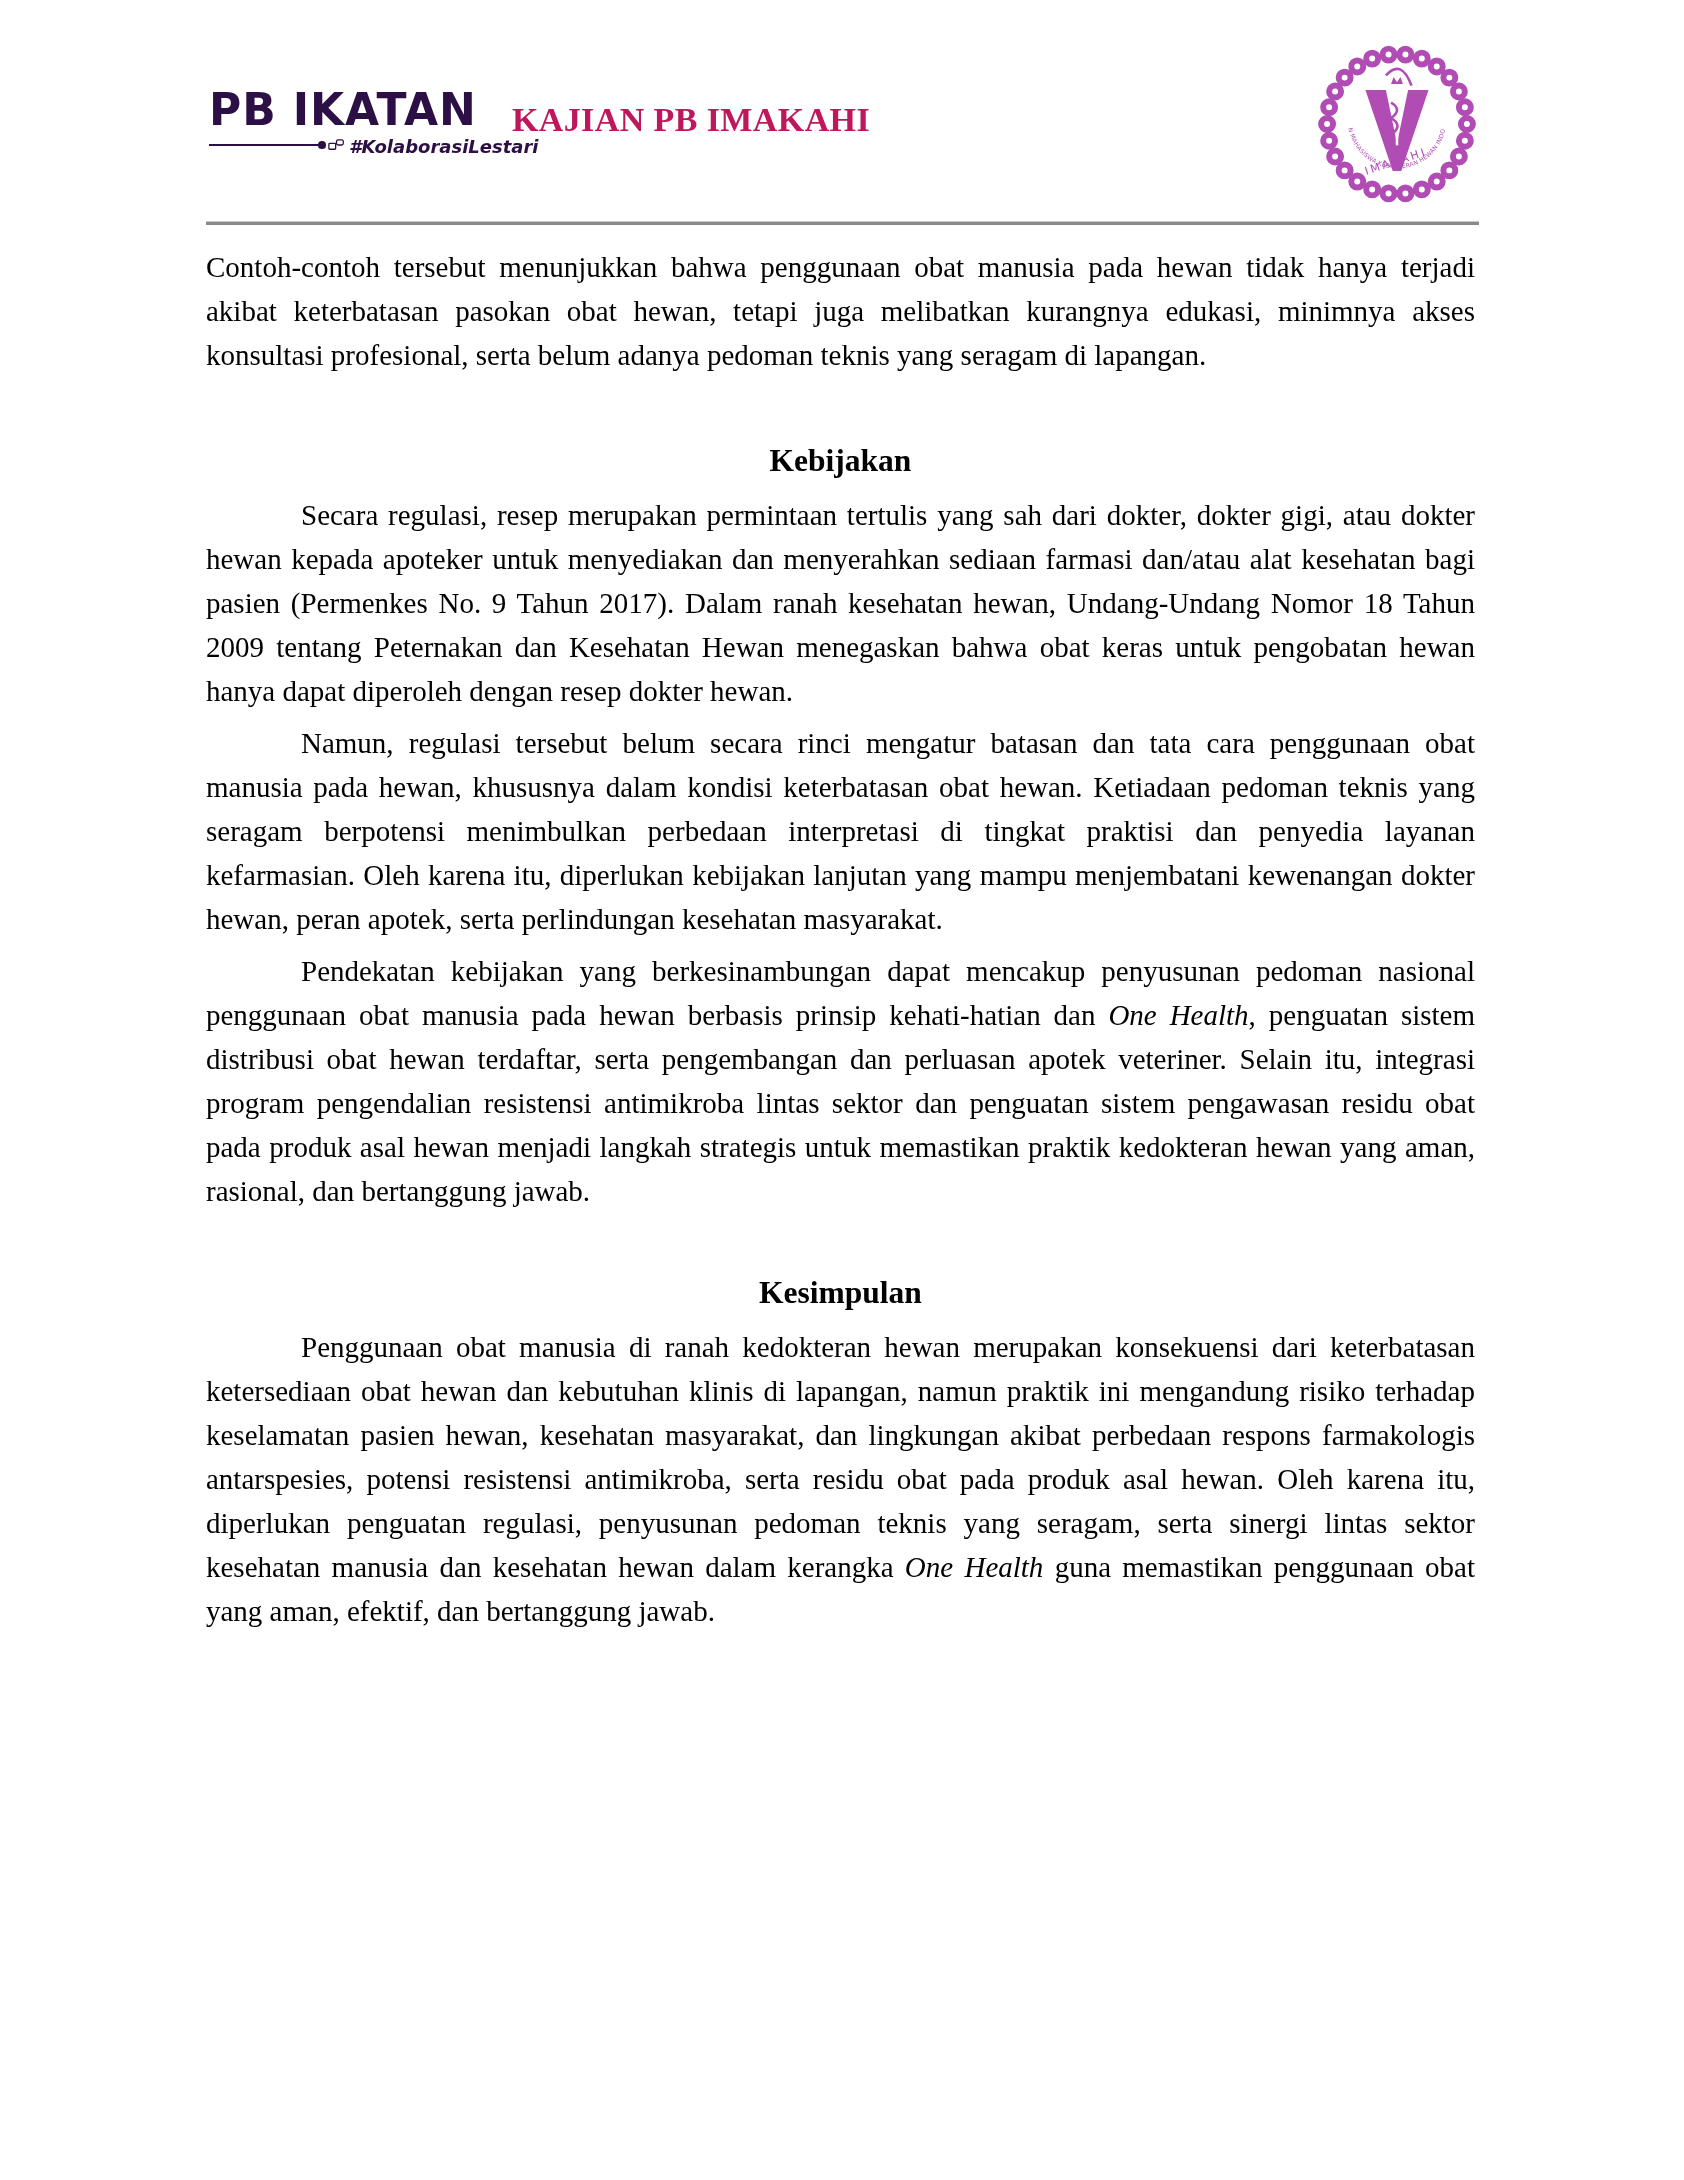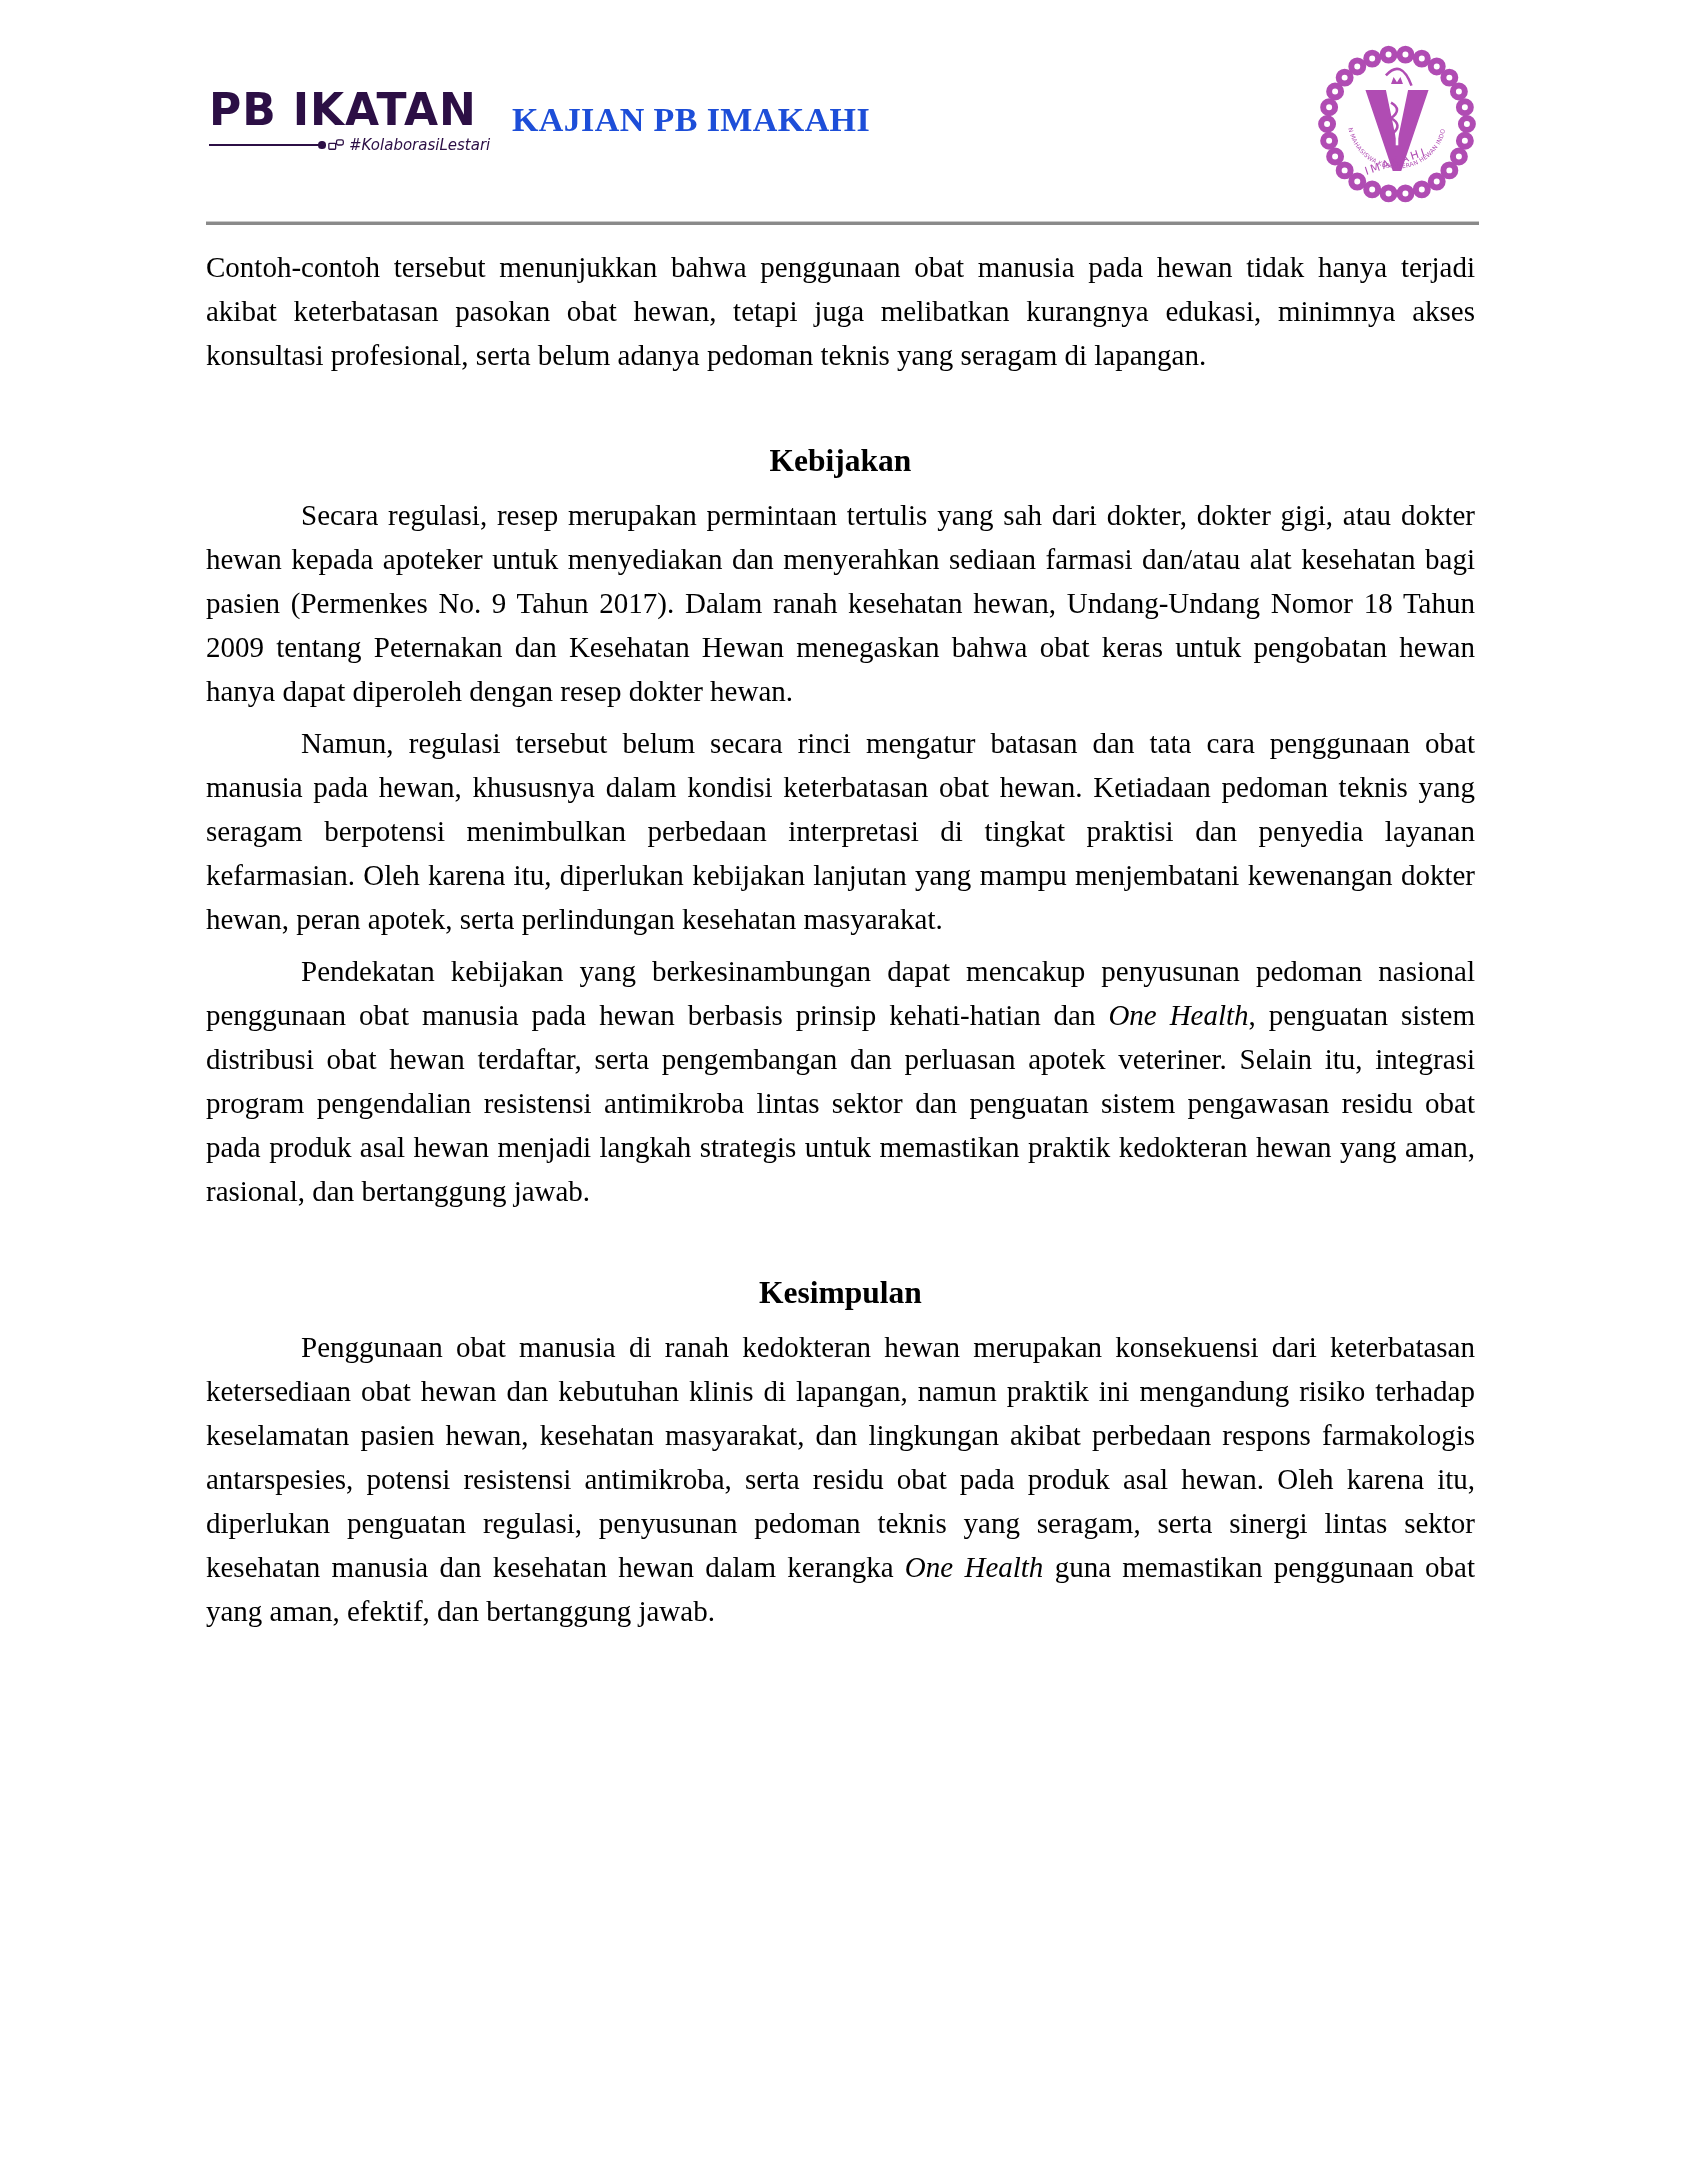--- a/index.html
+++ b/index.html
@@ -11,26 +11,26 @@
     .logo-left .brand {
       font-family: "DejaVu Sans", sans-serif; font-weight: 900; font-size: 44px;
       color: #2c0f45; letter-spacing: 0.9px; line-height: 1; position: absolute; left: 0; top: 0;
     }
     .logo-left .tagline-row { position: absolute; left: 0; top: 49px; height: 17px; width: 307px; }
     .logo-left .rule { position: absolute; left: 0; top: 6.8px; width: 111px; height: 2.6px; background: #2c0f45; }
     .logo-left .dot { position: absolute; left: 109px; top: 4.3px; width: 7.7px; height: 7.7px; border-radius: 50%; background: #2c0f45; }
     .logo-left .link-icon { position: absolute; left: 119px; top: 1.7px; width: 17px; height: 12px; }
     .logo-left .tagline {
       position: absolute; left: 140px; top: -0.9px;
-      font-family: "DejaVu Sans", sans-serif; font-style: italic; font-weight: normal; font-size: 15px; color: #2c0f45;
+      font-family: "DejaVu Sans", sans-serif; font-style: italic; font-weight: bold; font-size: 18px; color: #2c0f45;
     }
 
     .doc-header-title {
       position: absolute; left: 0; width: 1382px; top: 101px; text-align: center;
-      font-family: "Liberation Serif", serif; font-weight: bold; font-size: 34px; color: #1d4ed8;
+      font-family: "Liberation Serif", serif; font-weight: bold; font-size: 34px; color: #be185d;
       letter-spacing: 0.4px;
     }
     .logo-right { position: absolute; left: 1316px; top: 43px; width: 162px; height: 162px; }
 
     .header-rule {
       position: absolute; left: 206px; top: 221px; width: 1273px; height: 3.4px;
       background: #8a8a8a; border-top: 0.9px solid #c8c8c8;
     }
 
     

